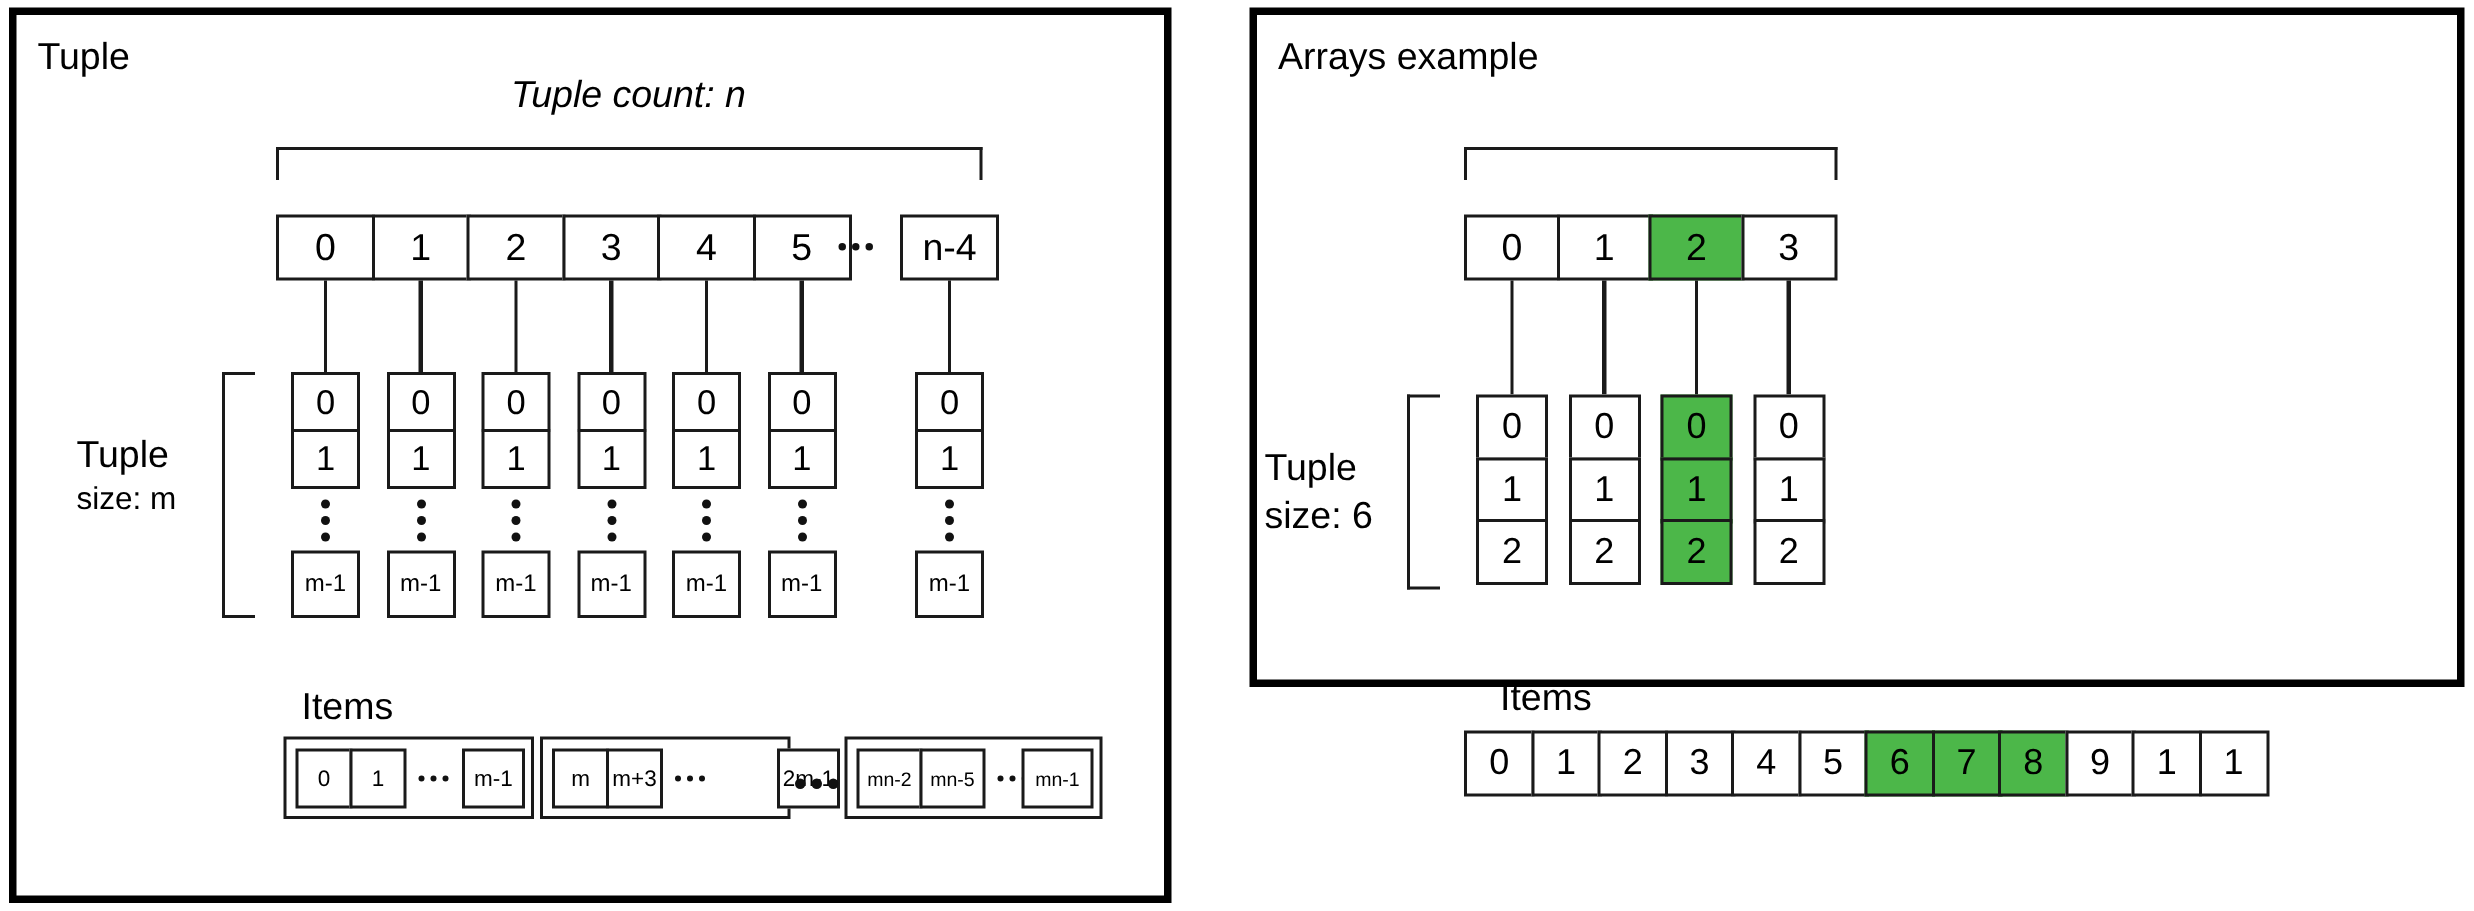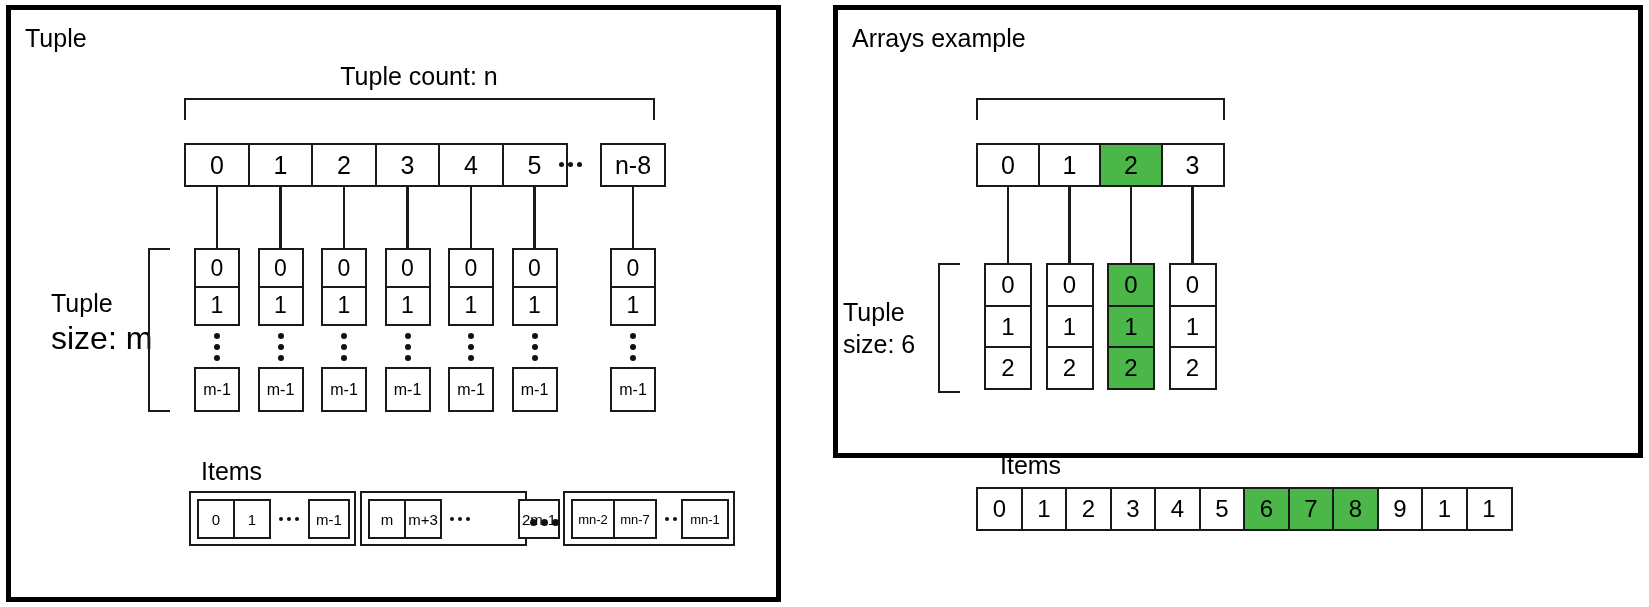--- a/index.html
+++ b/index.html
@@ -57,40 +57,40 @@
 </style>
 </head>
 <body>
 
 <div class="stage">
 
   <div class="panel" id="panel-left">
 
     <div class="panel-title" style="left:14px;top:16px;">Tuple</div>
 
-    <div class="lbl c" style="left:408px;top:52px;font-size:25px;">Tuple count: n</div>
+    <div class="lbl c" style="left:408px;top:39px;font-size:25px;font-style:italic;">Tuple count: n</div>
 
     <div class="spanbr" style="left:173px;top:88px;width:471px;height:22px;"></div>
 
     <div id="left-index-row">
         <div class="cell" style="left: 173px; top: 133px; width: 66px; height: 44px;">0</div>
         <div class="cell" style="left: 236.5px; top: 133px; width: 66px; height: 44px;">1</div>
         <div class="cell" style="left: 300px; top: 133px; width: 66px; height: 44px;">2</div>
         <div class="cell" style="left: 363.5px; top: 133px; width: 66px; height: 44px;">3</div>
         <div class="cell" style="left: 427px; top: 133px; width: 66px; height: 44px;">4</div>
         <div class="cell" style="left: 490.5px; top: 133px; width: 66px; height: 44px;">5</div>
       </div>
 
     <div class="hdots" style="left:548px;top:152px;">
       <i></i>
         <i></i>
         <i></i>
     </div>
 
-    <div class="cell" style="left:589px;top:133px;width:66px;height:44px;">n-8</div>
+    <div class="cell" style="left:589px;top:133px;width:66px;height:44px;">n-4</div>
 
     <div id="left-connectors">
         <div class="vline" style="left: 204.75px; top: 177px; height: 61px;"></div>
         <div class="vline" style="left: 268.25px; top: 177px; height: 61px;"></div>
         <div class="vline" style="left: 331.75px; top: 177px; height: 61px;"></div>
         <div class="vline" style="left: 395.25px; top: 177px; height: 61px;"></div>
         <div class="vline" style="left: 458.75px; top: 177px; height: 61px;"></div>
         <div class="vline" style="left: 522.25px; top: 177px; height: 61px;"></div>
         <div class="vline" style="left: 620.75px; top: 177px; height: 61px;"></div>
       </div>
@@ -147,21 +147,21 @@
         <div class="cell" style="left: 599px; top: 275.5px; width: 46px; height: 40px; font-size: 23px;">1</div>
         <div class="vdots" style="left: 619px; top: 323px;">
           <i></i>
           <i></i>
           <i></i>
         </div>
         <div class="cell" style="left: 599px; top: 357px; width: 46px; height: 45px; font-size: 16px;">m-1</div>
       </div>
 
     <div class="lbl" style="left:40px;top:279px;font-size:25px;">Tuple</div>
-    <div class="lbl" style="left:40px;top:311px;font-size:32px;">size: m</div>
+    <div class="lbl" style="left:40px;top:311px;font-size:21px;">size: m</div>
     <div class="sqbr" style="left:137px;top:238px;width:22px;height:164px;"></div>
 
     <div class="lbl" style="left:190px;top:447px;font-size:25px;">Items</div>
 
     <div id="left-items-groups">
         <div class="groupbox" style="left: 178px; top: 481px; width: 167px; height: 55px;"></div>
         <div class="cell small" style="left: 186px; top: 489px; width: 38px; height: 40px; font-size: 15px;">0</div>
         <div class="cell small" style="left: 222px; top: 489px; width: 38px; height: 40px; font-size: 15px;">1</div>
         <div class="hdots sm" style="left: 268px; top: 507px;">
           <i></i>
@@ -173,21 +173,21 @@
         <div class="cell small" style="left: 357px; top: 489px; width: 38px; height: 40px; font-size: 15px;">m</div>
         <div class="cell small" style="left: 393px; top: 489px; width: 38px; height: 40px; font-size: 15px;">m+3</div>
         <div class="hdots sm" style="left: 439px; top: 507px;">
           <i></i>
           <i></i>
           <i></i>
         </div>
         <div class="cell small" style="left: 468px; top: 489px; width: 42px; height: 40px; font-size: 15px; margin-left: 39px;">2m-1</div>
         <div class="groupbox" style="left: 552px; top: 481px; width: 172px; height: 55px;"></div>
         <div class="cell small" style="left: 560px; top: 489px; width: 44px; height: 40px; font-size: 13px;">mn-2</div>
-        <div class="cell small" style="left: 602px; top: 489px; width: 44px; height: 40px; font-size: 13px;">mn-7</div>
+        <div class="cell small" style="left: 602px; top: 489px; width: 44px; height: 40px; font-size: 13px;">mn-5</div>
         <div class="hdots sm" style="left: 654px; top: 507px;">
           <i></i>
           <i></i>
           <i></i>
         </div>
         <div class="cell small" style="left: 670px; top: 489px; width: 48px; height: 40px; font-size: 13px;">mn-1</div>
       </div>
 
     <div class="hdots" style="left:519px;top:509px;">
       <i style="width:7px;height:7px"></i>

